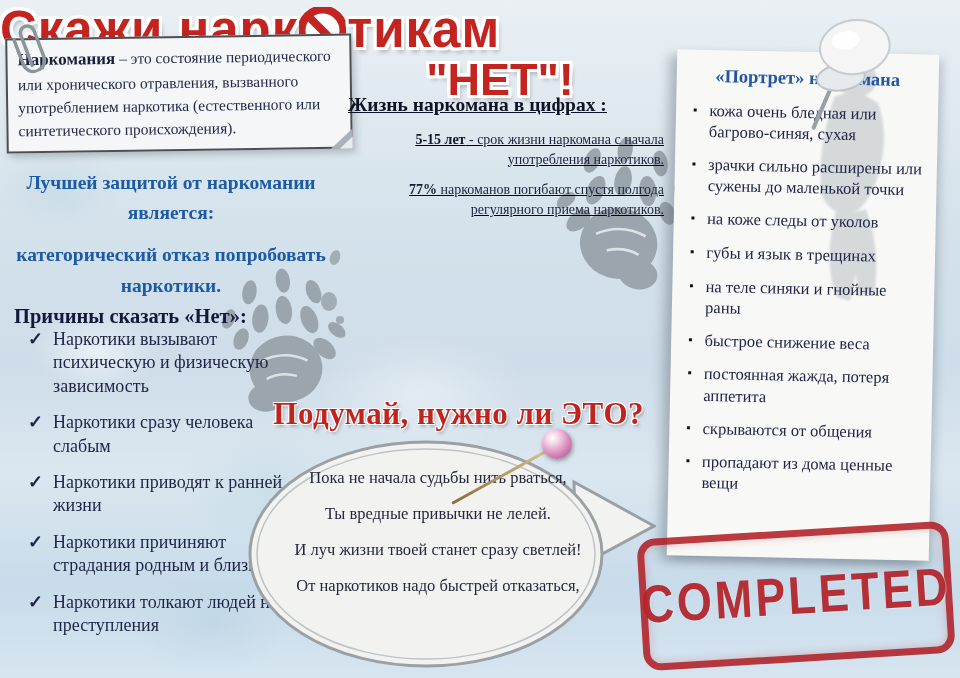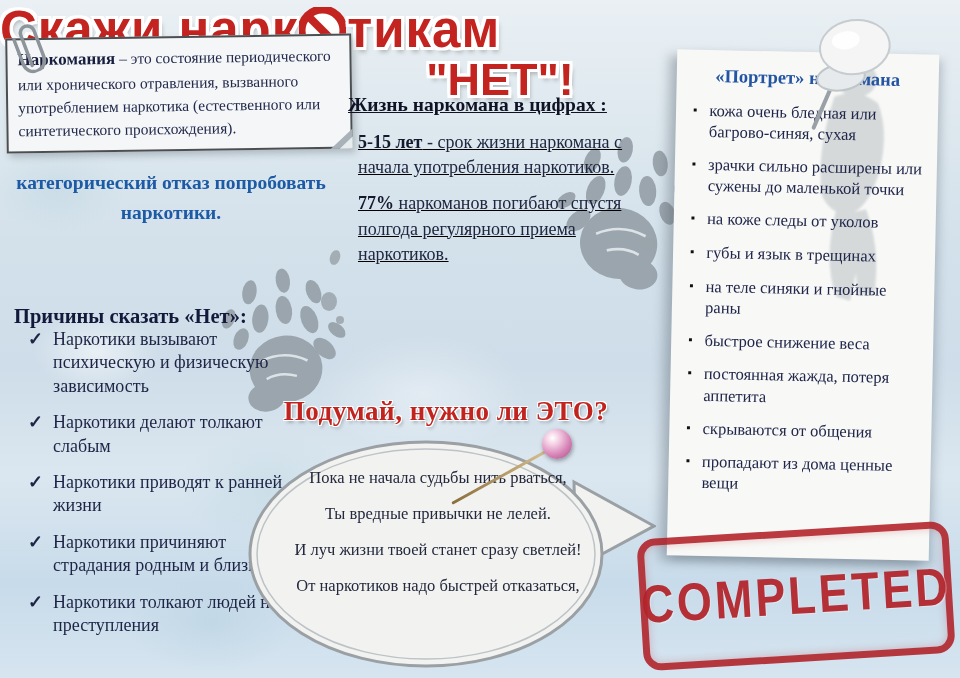--- a/index.html
+++ b/index.html
@@ -43,24 +43,24 @@
     color:#1d5aa5;font-weight:bold;font-size:19.5px;line-height:1.55;}
   .defense p{margin:0;}
   .defense p + p{margin-top:12px;}
   .reasons-h{position:absolute;left:14px;top:305px;z-index:2;font-size:20.5px;font-weight:bold;color:#13193a;}
   .reasons-list{position:absolute;left:28px;top:328px;width:276px;z-index:2;}
   .reason-item{display:flex;gap:10px;margin-bottom:13px;font-size:18px;line-height:1.3;color:#1e2445;}
   .check{font-weight:bold;flex:0 0 auto;}
   
   .stats{position:absolute;left:346px;top:94px;width:318px;z-index:2;text-decoration:underline;}
   .stats-h{margin:0 0 14px 2px;font-size:19.5px;font-weight:bold;color:#0f1325;text-decoration:underline;}
-  .stat-paragraph{margin:0 12px 11px;font-size:18px;line-height:1.4;color:#20263f;}
+  .stat-paragraph{margin:0 0 11px;font-size:14px;line-height:1.4;color:#20263f;text-align:right;}
   .stat-paragraph b{color:#14192e;}
-  .question{position:absolute;left:248px;top:396px;width:396px;text-align:center;z-index:3;
-    font-size:27px;font-weight:bold;color:#c1241f;letter-spacing:.5px;
+  .question{position:absolute;left:248px;top:396px;width:396px;text-align:right;z-index:3;
+    font-size:31px;font-weight:bold;color:#c1241f;letter-spacing:.5px;
     text-shadow:-1px -1px 0 #fff,1px -1px 0 #fff,-1px 1px 0 #fff,1px 1px 0 #fff,2px 3px 3px rgba(60,60,60,.3);}
   
   .bubble{position:absolute;left:244px;top:430px;z-index:2;}
   .poem{position:absolute;left:266px;top:468px;width:344px;text-align:center;z-index:3;}
   .poem-line{margin:0 0 16px;font-size:16.5px;color:#23283c;}
   .needle{position:absolute;left:452px;top:502px;width:120px;height:3px;z-index:4;
     background:linear-gradient(90deg,#8a6d3b,#e0c897);transform-origin:left center;transform:rotate(-29deg);
     border-radius:2px;}
   .pearl{position:absolute;left:542px;top:429px;width:30px;height:30px;border-radius:50%;z-index:5;
     background:radial-gradient(circle at 35% 30%, #ffffff 0%, #f5d3e6 22%, #d887b9 58%, #a34b82 100%);
@@ -150,32 +150,33 @@
     <svg class="clip" width="34" height="52" viewBox="0 0 34 52" style="transform:rotate(-20deg);">
       <path d="M10 44 V12 a7 7 0 0 1 14 0 V40 a11 11 0 0 1 -22 0 V14" fill="none" stroke="#8d959b" stroke-width="3.5" stroke-linecap="round"></path>
     </svg>
     <b>Наркомания</b>
     <span>– это состояние периодического или хронического отравления, вызванного употреблением наркотика (естественного или синтетического происхождения).</span>
     <div class="fold"></div>
     <div class="fold-hi"></div>
   </div>
 
   <div class="defense">
+    <p>Лучшей защитой от наркомании является:</p>
     <p>категорический отказ попробовать наркотики.</p>
   </div>
 
   <div class="reasons-h">Причины сказать «Нет»:</div>
   <div class="reasons-list">
       <div class="reason-item">
         <span class="check">✓</span>
         <span>Наркотики вызывают психическую и физическую зависимость</span>
       </div>
       <div class="reason-item">
         <span class="check">✓</span>
-        <span>Наркотики делают толкают слабым</span>
+        <span>Наркотики сразу человека слабым</span>
       </div>
       <div class="reason-item">
         <span class="check">✓</span>
         <span>Наркотики приводят к ранней жизни</span>
       </div>
       <div class="reason-item">
         <span class="check">✓</span>
         <span>Наркотики причиняют страдания родным и близким</span>
       </div>
       <div class="reason-item">

